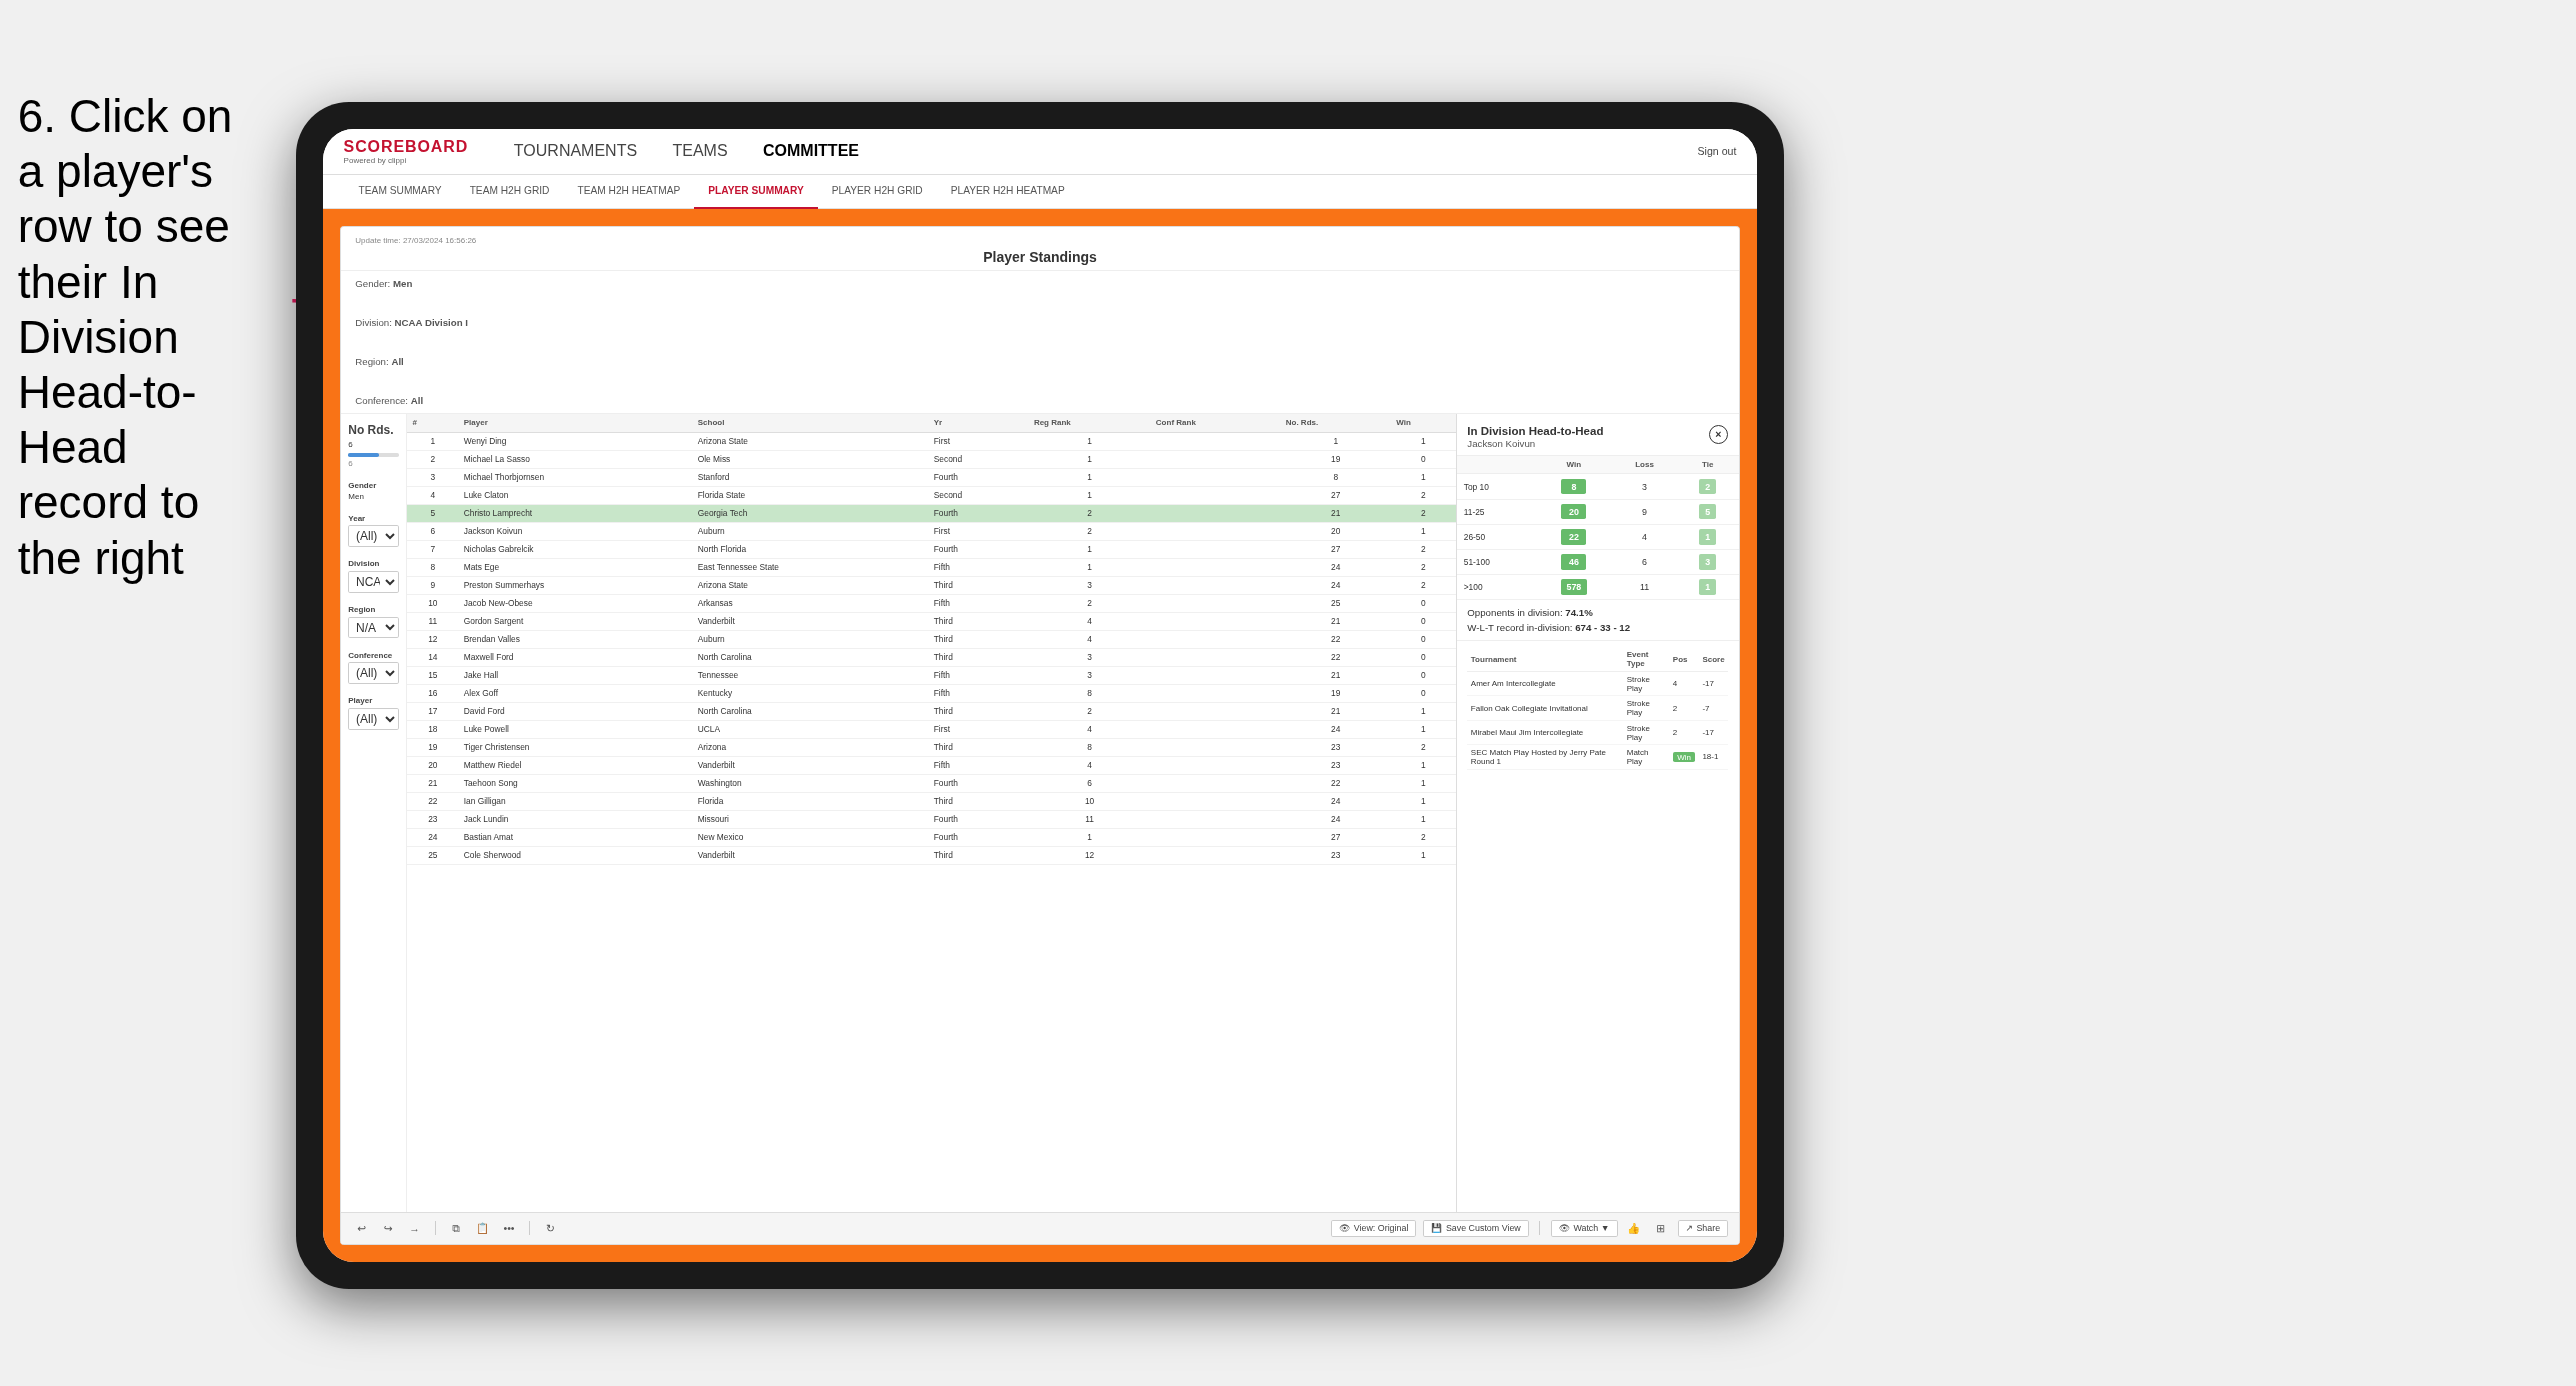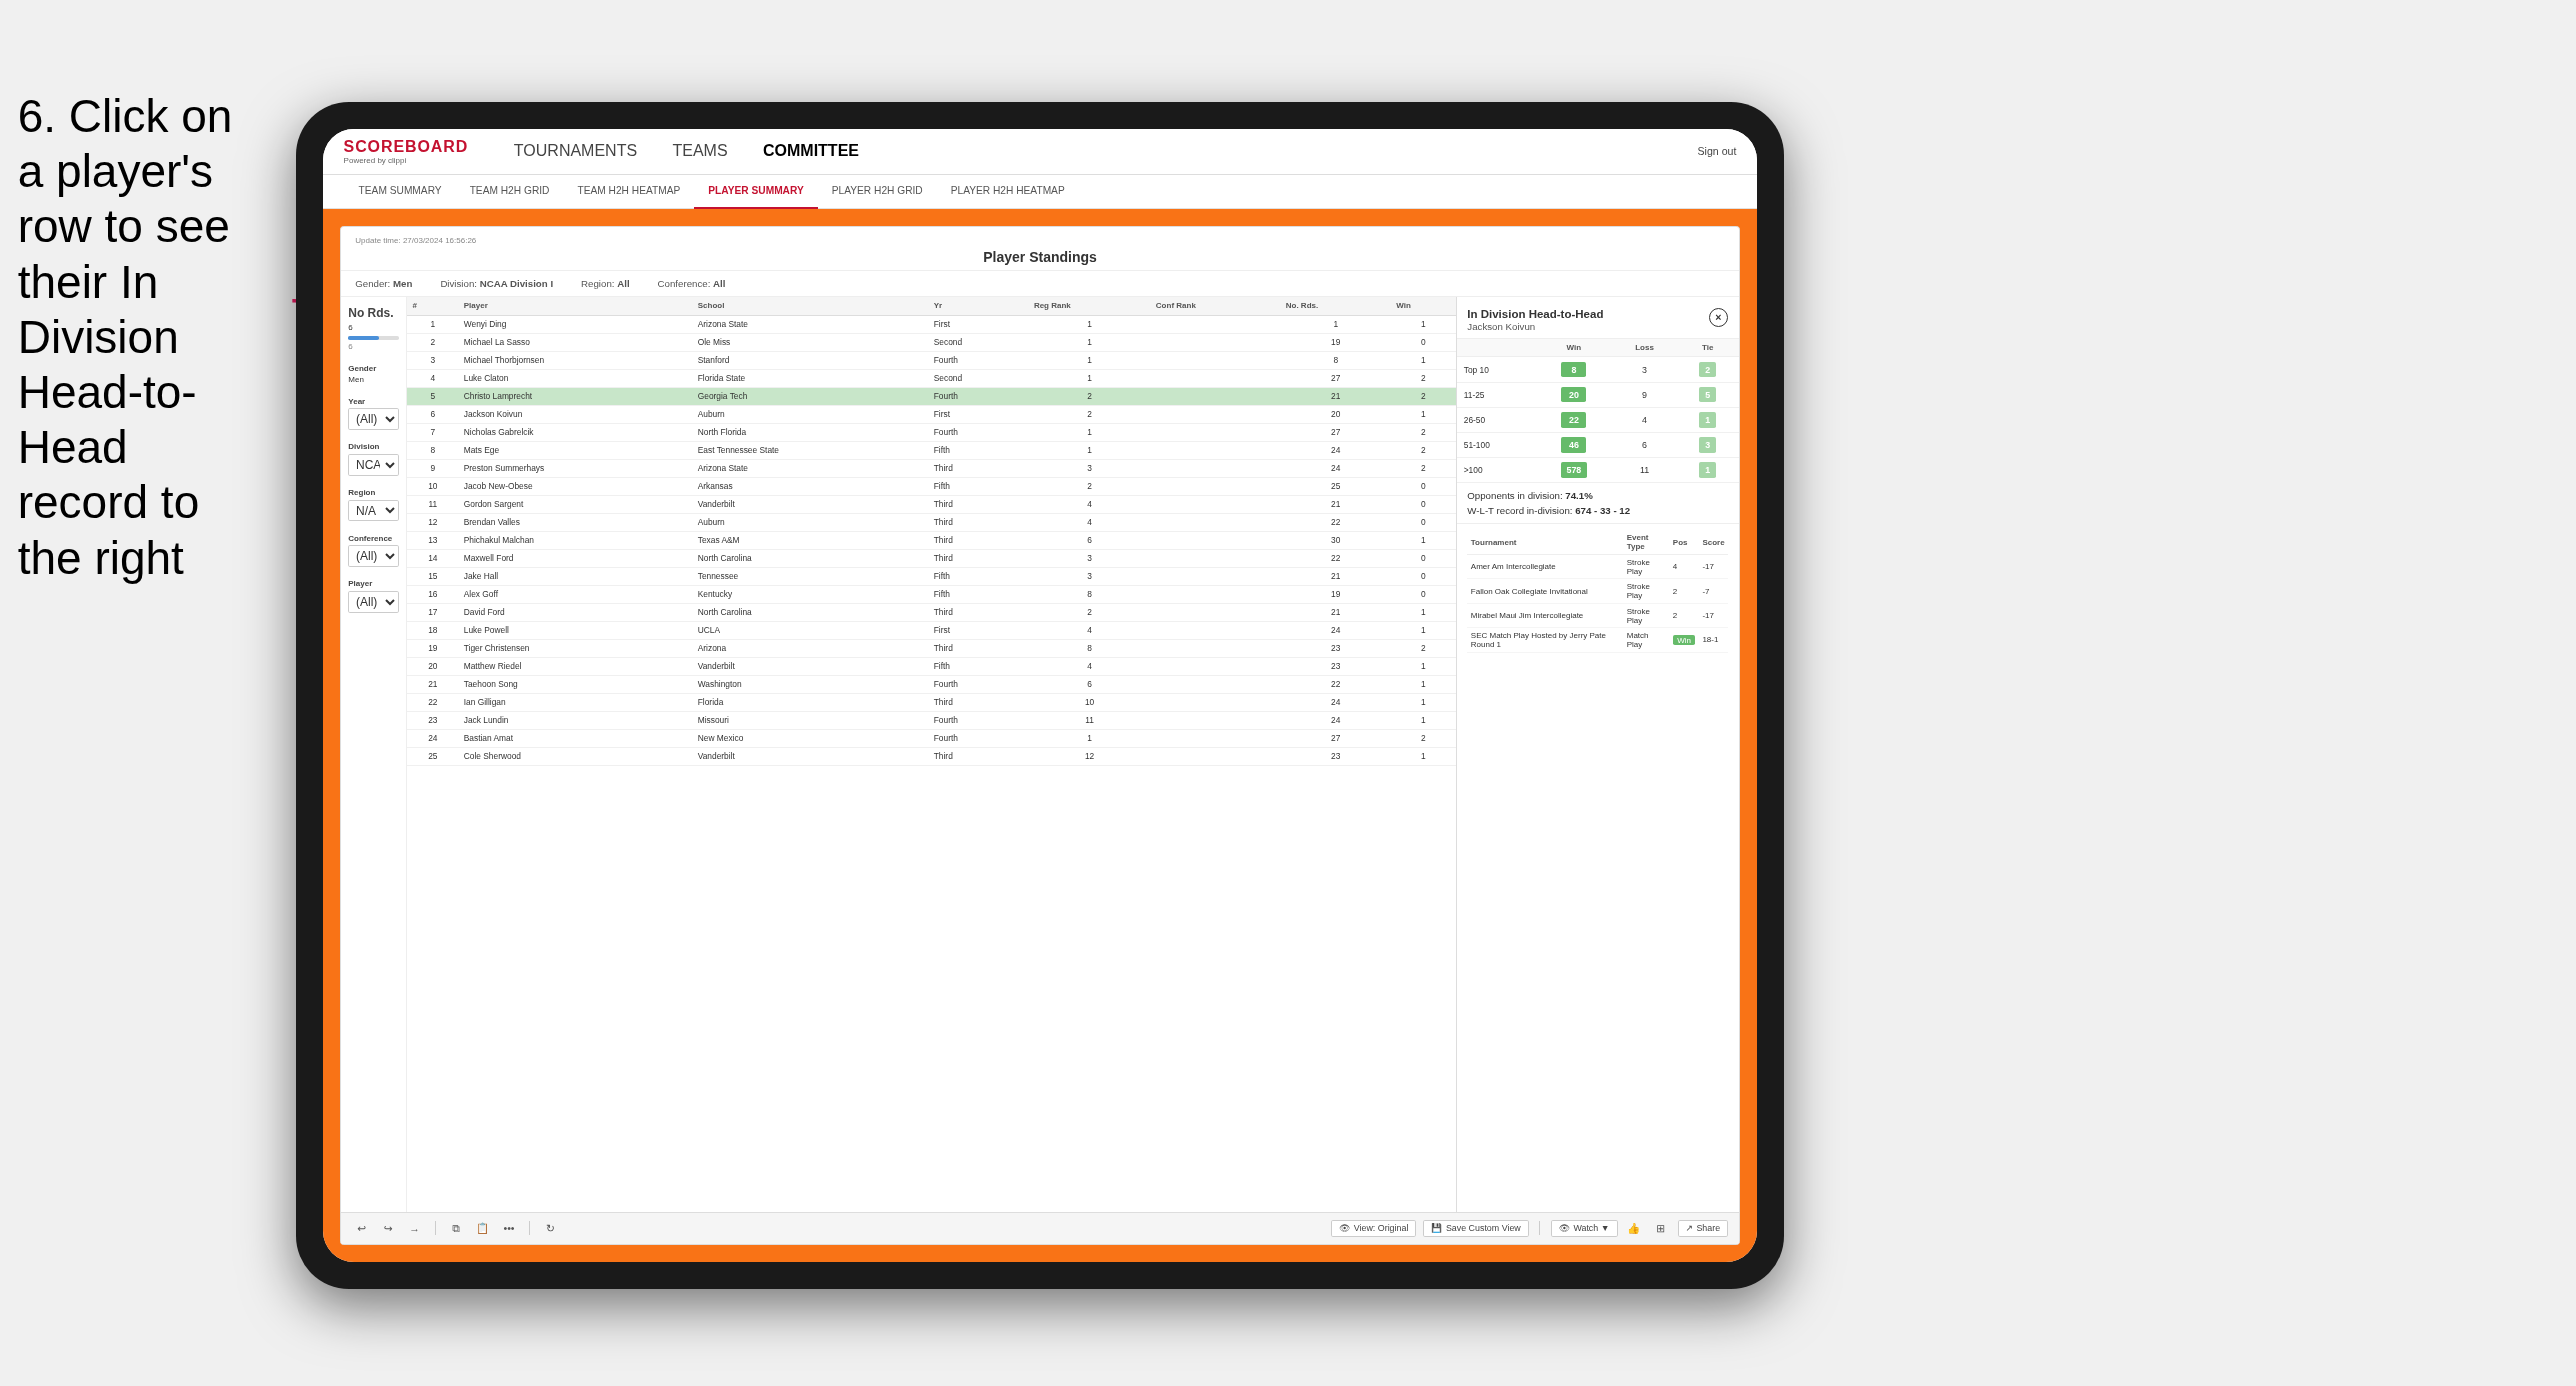--- a/index.html
+++ b/index.html
@@ -182,20 +182,21 @@
     }
 
     
     .filters-row {
       display: flex;
       gap: 28px;
       padding: 7px 14px;
       font-size: 9.7px;
       color: #555;
       border-bottom: 0.9px solid #eee;
+      flex-direction: column;
     }
 
     
     .content-area {
       flex: 1;
       display: flex;
       overflow: hidden;
     }
 
     
@@ -707,30 +708,20 @@
     <td class="td-num">12</td>
     <td>Brendan Valles</td>
     <td>Auburn</td>
     <td>Third</td>
     <td class="td-rank">4</td>
     <td class="td-rank"></td>
     <td class="td-num">22</td>
     <td class="td-num">0</td>
   </tr>
                   <tr>
-    <td class="td-num">13</td>
-    <td>Phichakul Malchan</td>
-    <td>Texas A&amp;M</td>
-    <td>Third</td>
-    <td class="td-rank">6</td>
-    <td class="td-rank"></td>
-    <td class="td-num">30</td>
-    <td class="td-num">1</td>
-  </tr>
-                  <tr>
     <td class="td-num">14</td>
     <td>Maxwell Ford</td>
     <td>North Carolina</td>
     <td>Third</td>
     <td class="td-rank">3</td>
     <td class="td-rank"></td>
     <td class="td-num">22</td>
     <td class="td-num">0</td>
   </tr>
                   <tr>

